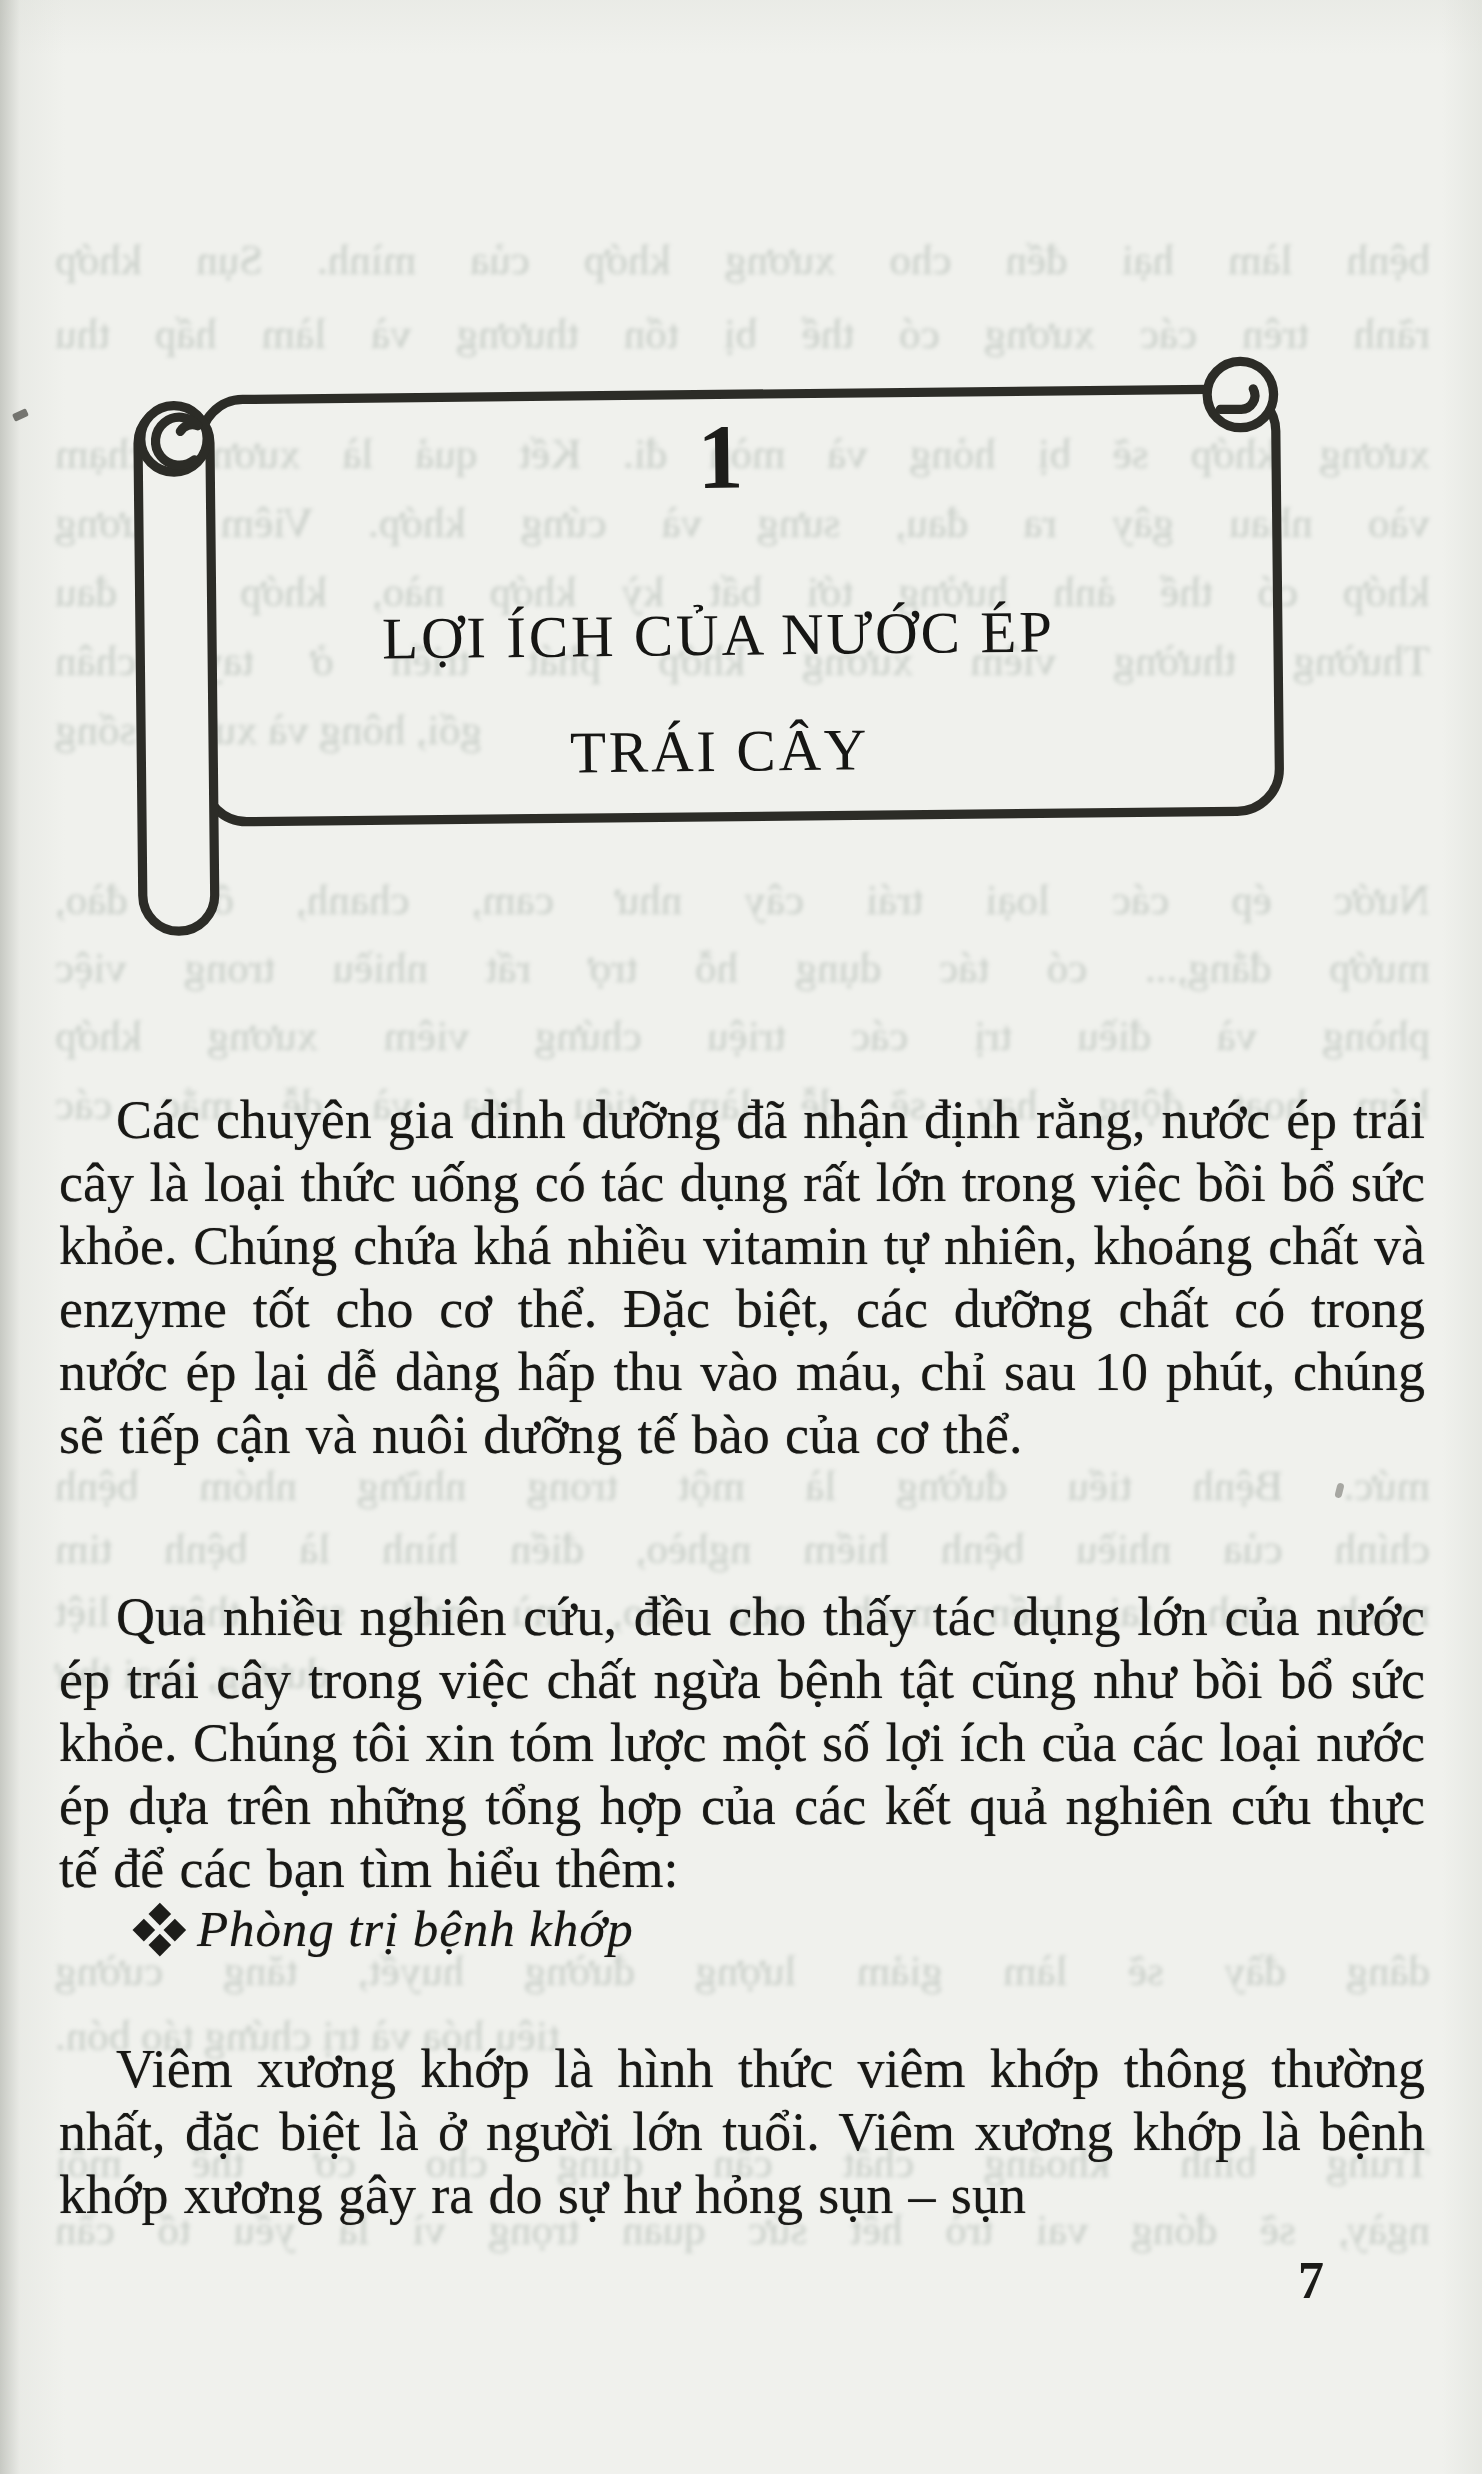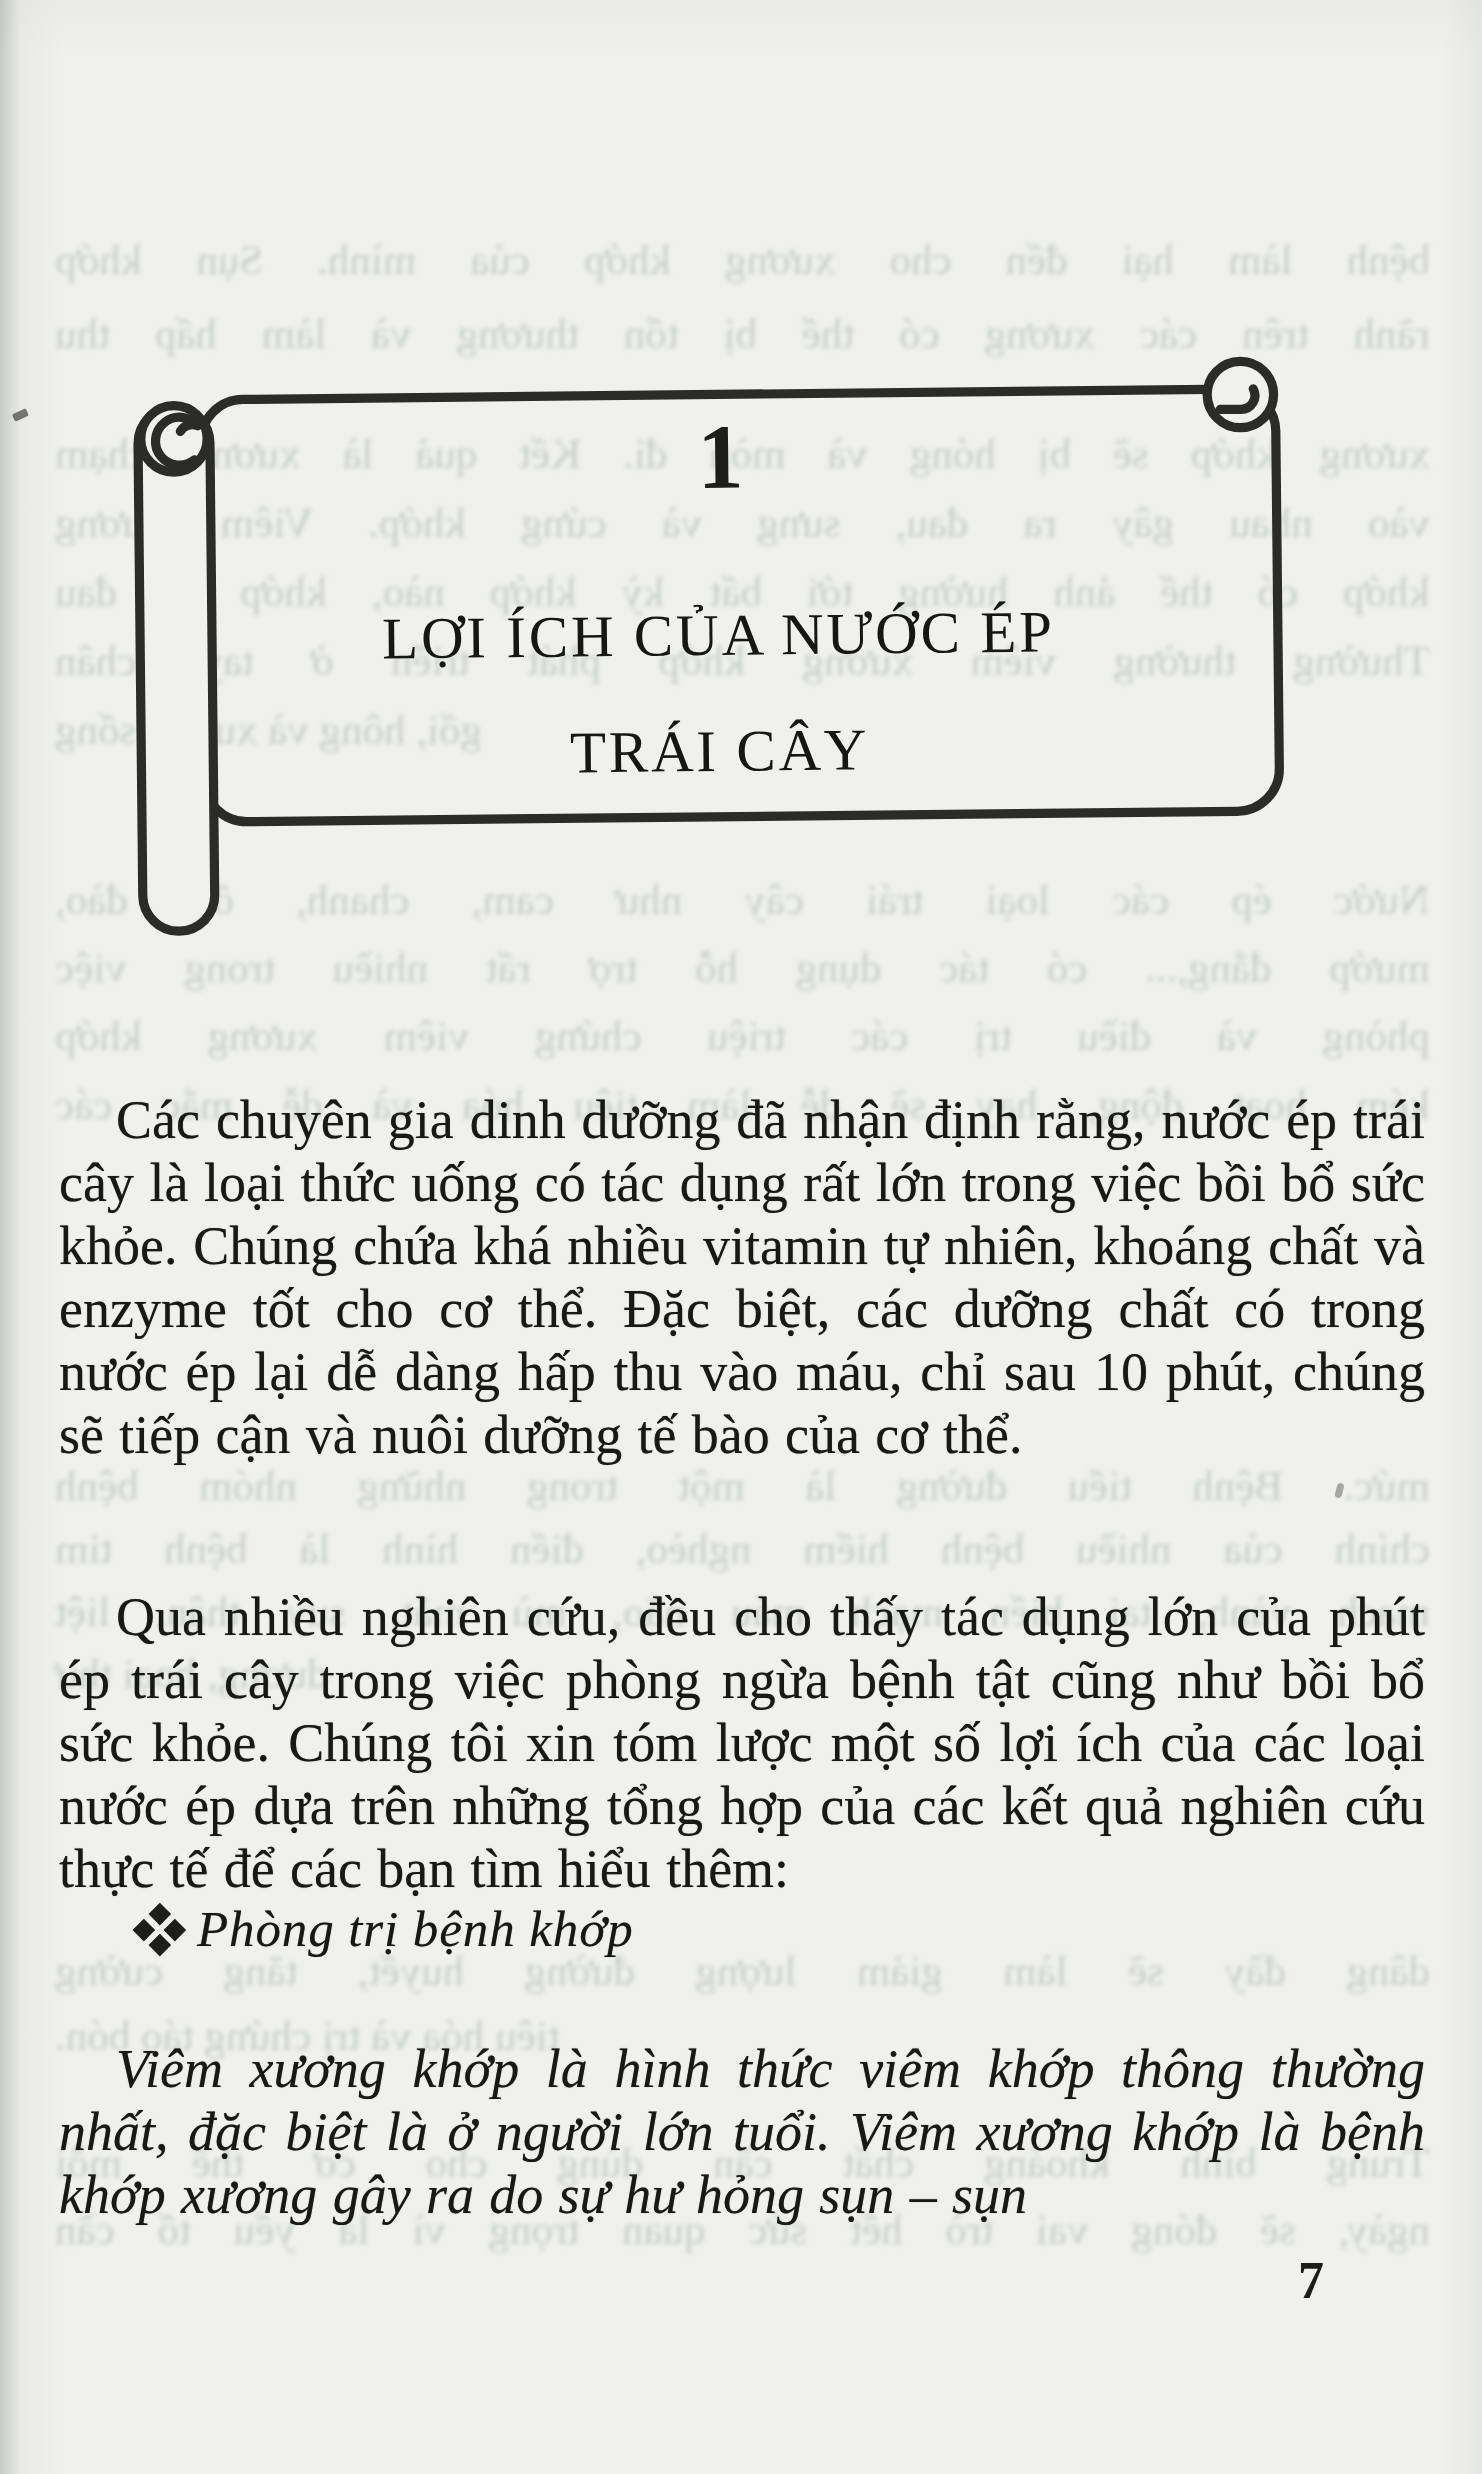--- a/index.html
+++ b/index.html
@@ -48,21 +48,21 @@
   .content{ position:absolute; left:59px; top:0; width:1366px; }
   .para{
     position:absolute; left:0; width:1366px;
     font-size:54px; line-height:63px;
     text-align:justify; text-indent:57px;
     color:#181815; word-spacing:1.8px;
     text-shadow:0 0 0.9px rgba(24,24,21,.55);
   }
   #p1{ top:1035px; }
   #p2{ top:1532px; }
-  #p3{ top:1984px;font-style:italic; }
+  #p3{ top:1984px; }
 
   .section-heading{ position:absolute; left:0; top:1898px; height:65px; width:1366px; }
   .dicon{ position:absolute; left:76px; top:7.4px; width:50px; height:50px; }
   .dicon .d{ position:absolute; width:15.7px; height:15.7px; background:#1d1d1a; transform:rotate(45deg); }
   .dicon .d.dt{ left:16.6px; top:0.9px; }
   .dicon .d.dl{ left:0.9px;  top:16.6px; }
   .dicon .d.dr{ left:32px; top:16.6px; }
   .dicon .d.db{ left:16.6px; top:32px; }
   .heading-label{
     position:absolute; left:138px; top:0;
@@ -122,21 +122,21 @@
     </svg>
     <div class="chapter-num">1</div>
     <div class="chapter-title">
       <div>LỢI ÍCH CỦA NƯỚC ÉP</div>
       <div>TRÁI CÂY</div>
     </div>
   </div>
 
   <div class="content">
     <p class="para" id="p1">Các chuyên gia dinh dưỡng đã nhận định rằng, nước ép trái cây là loại thức uống có tác dụng rất lớn trong việc bồi bổ sức khỏe. Chúng chứa khá nhiều vitamin tự nhiên, khoáng chất và enzyme tốt cho cơ thể. Đặc biệt, các dưỡng chất có trong nước ép lại dễ dàng hấp thu vào máu, chỉ sau 10 phút, chúng sẽ tiếp cận và nuôi dưỡng tế bào của cơ thể.</p>
-    <p class="para" id="p2">Qua nhiều nghiên cứu, đều cho thấy tác dụng lớn của phút ép trái cây trong việc phòng ngừa bệnh tật cũng như bồi bổ sức khỏe. Chúng tôi xin tóm lược một số lợi ích của các loại nước ép dựa trên những tổng hợp của các kết quả nghiên cứu thực tế để các bạn tìm hiểu thêm:</p>
+    <p class="para" id="p2">Qua nhiều nghiên cứu, đều cho thấy tác dụng lớn của nước ép trái cây trong việc chất ngừa bệnh tật cũng như bồi bổ sức khỏe. Chúng tôi xin tóm lược một số lợi ích của các loại nước ép dựa trên những tổng hợp của các kết quả nghiên cứu thực tế để các bạn tìm hiểu thêm:</p>
 
     <div class="section-heading">
       <span class="dicon">
         <span class="d dt"></span>
           <span class="d dl"></span>
           <span class="d dr"></span>
           <span class="d db"></span>
       </span>
       <span class="heading-label">Phòng trị bệnh khớp</span>
     </div>

